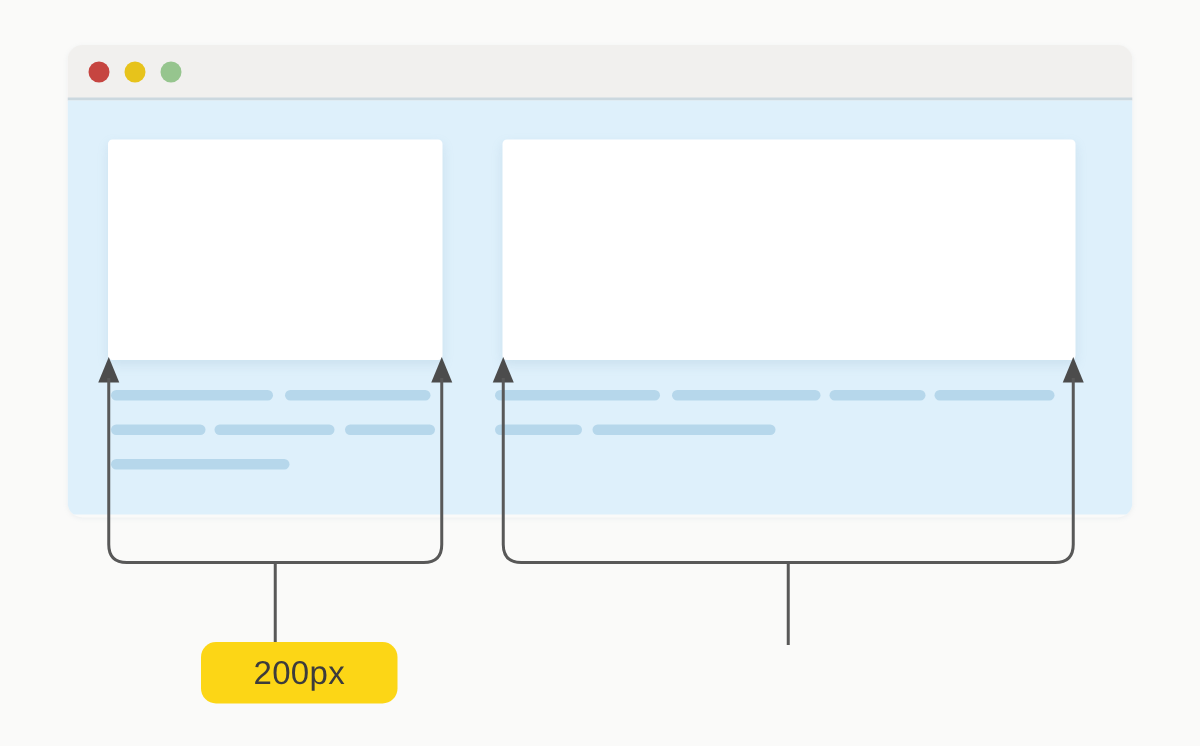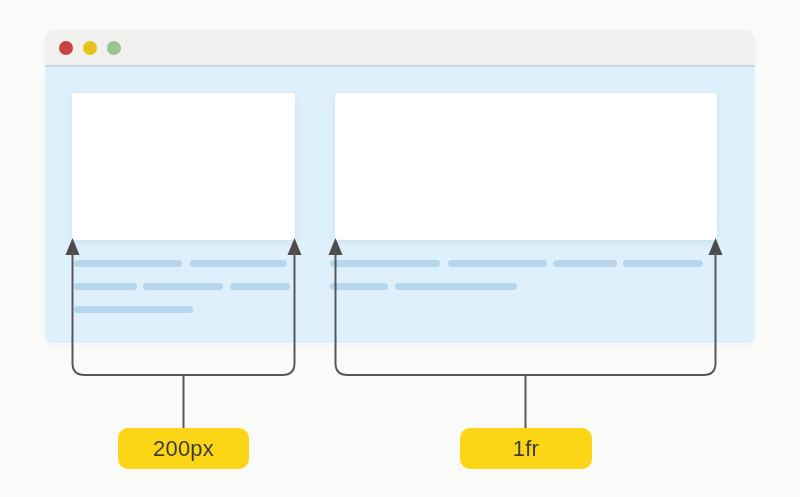--- a/index.html
+++ b/index.html
@@ -88,20 +88,21 @@
     height: 41px;
     border-radius: 10px;
     background: var(--badge, #FCD616);
     color: var(--badge-text, #3C3C3C);
     font-size: 22px;
     font-weight: 500;
     display: flex;
     align-items: center;
     justify-content: center;
     letter-spacing: 0.2px;
+    margin-left: 16px;
   }
   .badge-left  { left: 118px; width: 131px; }
   .badge-right { left: 460px; width: 132px; }
 </style>
 </head>
 <body>
 
 <div class="page">
 
   <div class="browser">
@@ -142,15 +143,14 @@
 
     <g>
       <polygon points="335.5,238 328.5,255 342.5,255"></polygon>
       <polygon points="715.5,238 708.5,255 722.5,255"></polygon>
       <path d="M335.5 252 L335.5 363 Q335.5 375 347.5 375 L703.5 375 Q715.5 375 715.5 363 L715.5 252"></path>
       <path d="M525.5 375 L525.5 430"></path>
     </g>
   </svg>
 
   <div class="badge badge-left">200px</div>
-  <div class="badge badge-right">1fr</div>
 
 </div>
 
 </body></html>

